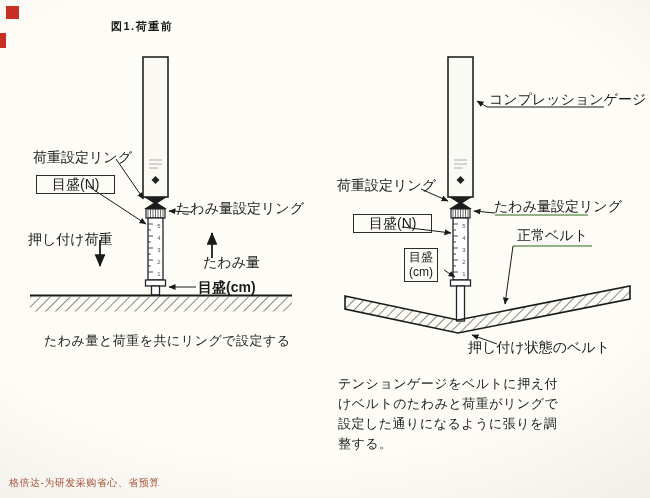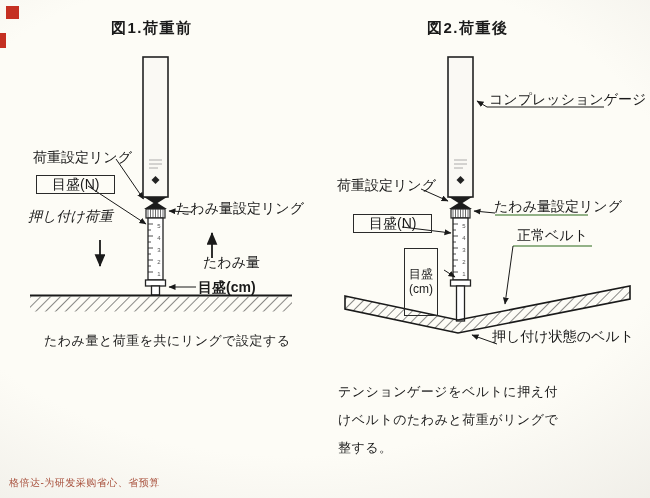--- a/index.html
+++ b/index.html
@@ -3,26 +3,26 @@
 <meta charset="utf-8">
 <style>
   html,body{margin:0;padding:0;}
   .canvas{
     position:relative;width:650px;height:498px;overflow:hidden;
     background:radial-gradient(ellipse 130% 110% at 45% 42%, #fdfcf6 45%, #eceae4 75%, #c9c8c3 100%);
     font-family:"Liberation Sans",sans-serif;color:#1a1a1a;
   }
   svg.draw{position:absolute;left:0;top:0;}
   .redsq{position:absolute;background:#c53022;}
-  .title{position:absolute;font-size:15px;font-weight:700;letter-spacing:1.5px;white-space:nowrap;}
+  .title{position:absolute;font-size:11px;font-weight:700;letter-spacing:1.5px;white-space:nowrap;}
   .lbl{position:absolute;font-size:14px;line-height:1.2;white-space:nowrap;}
   .boxed{border:1px solid #2a2a2a;padding:0 15px;}
-  .boxed2{position:absolute;border:1px solid #2a2a2a;padding:18px 4px;font-size:12px;text-align:center;line-height:1.25;}
+  .boxed2{position:absolute;border:1px solid #2a2a2a;padding:1px 4px;font-size:12px;text-align:center;line-height:1.25;}
   .caption{position:absolute;font-size:13px;letter-spacing:.5px;white-space:nowrap;}
-  .cap2line{height:20px;margin-top:8px;}
+  .cap2line{height:20px;}
   .wm{position:absolute;left:8px;top:449px;font-size:19px;color:#8e8e8c;letter-spacing:.5px;}
   .slogan{position:absolute;left:9px;top:476px;font-size:10px;color:#a8503c;letter-spacing:.5px;}
   .rnum{font-size:6px;fill:#555;text-anchor:middle;font-family:"Liberation Sans",sans-serif;}
 </style>
 </head>
 <body>
 
 <div class="canvas">
 
   <div class="redsq" style="left:6px;top:6px;width:13px;height:13px;"></div>
@@ -101,42 +101,42 @@
       <line x1="495" y1="213" x2="474" y2="211" stroke="#1a1a1a" stroke-width="1" marker-end="url(#ah)"></line>
       <line x1="402" y1="227" x2="451" y2="233" stroke="#1a1a1a" stroke-width="1" marker-end="url(#ah)"></line>
       <line x1="513" y1="246" x2="592" y2="246" stroke="#6f9a62" stroke-width="1.4"></line>
       <line x1="513" y1="246" x2="505" y2="304" stroke="#1a1a1a" stroke-width="1" marker-end="url(#ah)"></line>
       <line x1="444" y1="270" x2="455" y2="277" stroke="#1a1a1a" stroke-width="1" marker-end="url(#ah)"></line>
       <line x1="497" y1="344" x2="472" y2="335" stroke="#1a1a1a" stroke-width="1" marker-end="url(#ah)"></line>
     </g>
   </svg>
 
   <div class="title" style="left:111px;top:19px;">図1.荷重前</div>
-  <div class="title" style="left:427px;top:19px;">図2.荷重後</div>
 
   <div class="lbl" style="left:33px;top:149px;">荷重設定リング</div>
   <div class="lbl boxed" style="left:36px;top:175px;">目盛(N)</div>
   <div class="lbl" style="left:176px;top:200px;">たわみ量設定リング</div>
-  <div class="lbl" style="left:28px;top:208px;font-style:italic;">押し付け荷重</div>
+  <div class="lbl" style="left:28px;top:231px;">押し付け荷重</div>
   <div class="lbl" style="left:183px;top:254px;margin-left:20px;">たわみ量</div>
   <div class="lbl" style="left:198px;top:279px;font-weight:bold;">目盛(cm)</div>
   <div class="caption" style="left:44px;top:332px;text-align:right;">たわみ量と荷重を共にリングで設定する</div>
 
   <div class="lbl" style="left:489px;top:91px;">コンプレッションゲージ</div>
   <div class="lbl" style="left:337px;top:177px;">荷重設定リング</div>
   <div class="lbl" style="left:494px;top:198px;">たわみ量設定リング</div>
   <div class="lbl boxed" style="left:353px;top:214px;">目盛(N)</div>
   <div class="lbl" style="left:517px;top:227px;">正常ベルト</div>
   <div class="boxed2" style="left:404px;top:248px;">
     <div>目盛</div>
     <div>(cm)</div>
   </div>
-  <div class="lbl" style="left:468px;top:328px;margin-left:24px;">押し付け状態のベルト</div>
+  <div class="lbl" style="left:468px;top:339px;">押し付け状態のベルト</div>
 
   <div class="caption" style="left:338px;top:375px;">
     <div class="cap2line">テンションゲージをベルトに押え付</div>
     <div class="cap2line">けベルトのたわみと荷重がリングで</div>
+    <div class="cap2line">設定した通りになるように張りを調</div>
     <div class="cap2line">整する。</div>
   </div>
 
   <div class="slogan">格倍达-为研发采购省心、省预算</div>
 
 </div>
 
 </body></html>

